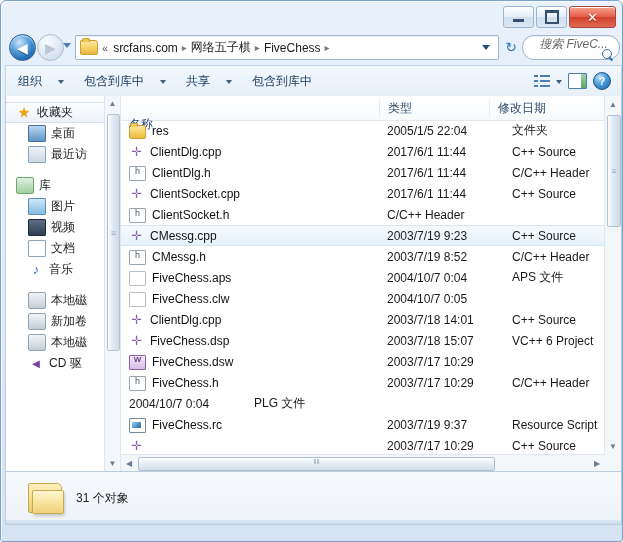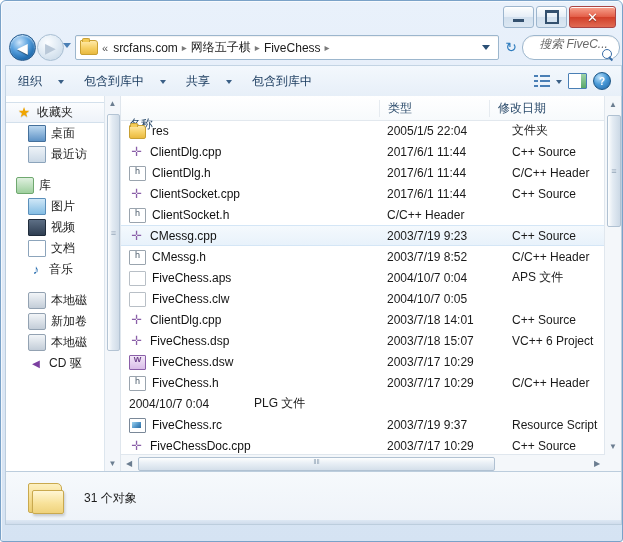--- a/index.html
+++ b/index.html
@@ -393,21 +393,21 @@
     background: linear-gradient(180deg,#fdf0c0 0%, #f6dc8c 60%, #eccf72 100%);
     border:1px solid #c9a94e; border-radius:2px 5px 2px 2px;
   }
   #status-folder .front {
     position:absolute; left:6px; top:9px; width:30px; height:22px;
     background: linear-gradient(180deg,#fff6d4 0%, #f8e29a 55%, #efd27c 100%);
     border:1px solid #c9a94e; border-radius:2px;
     box-shadow: 1px 2px 3px rgba(0,0,0,.18);
   }
   #status-text {
-    margin-left: 20px; font-size:12px; color:#1d1d1d;
+    margin-left: 12px; font-size:12px; color:#1d1d1d;
   }
   #status-bottom-line {
     position:absolute; left:0; bottom:0; width:100%; height:4px;
     background: linear-gradient(180deg,#dde8f4,#cfdcec);
   }
 </style>
 </head>
 <body>
 
 <div id="window">
@@ -674,21 +674,20 @@
             <div class="cell name">
               <span class="fico fi-rc"></span>
               <span>FiveChess.rc</span>
             </div>
             <div class="cell date">2003/7/19 9:37</div>
             <div class="cell type">Resource Script</div>
           </div>
           <div class="row">
             <div class="cell name">
               <span class="fico fi-cpp">✛</span>
-              <span>FiveChessDoc.cpp</span>
             </div>
             <div class="cell date">2003/7/17 10:29</div>
             <div class="cell type">C++ Source</div>
           </div>
         </div>
 
       <div id="fl-scroll">
         <div class="fl-btn up">▲</div>
         <div id="fl-thumb"></div>
         <div class="fl-btn dn">▼</div>

